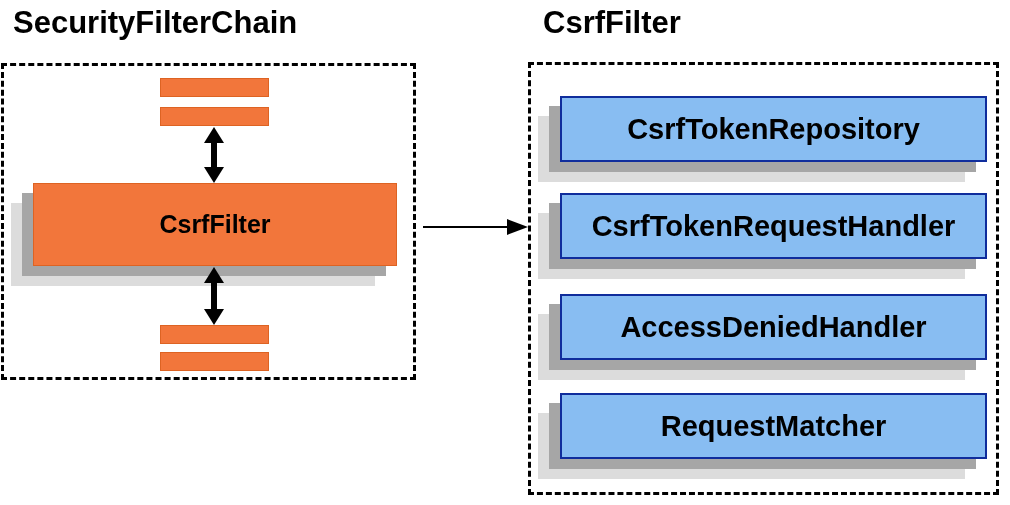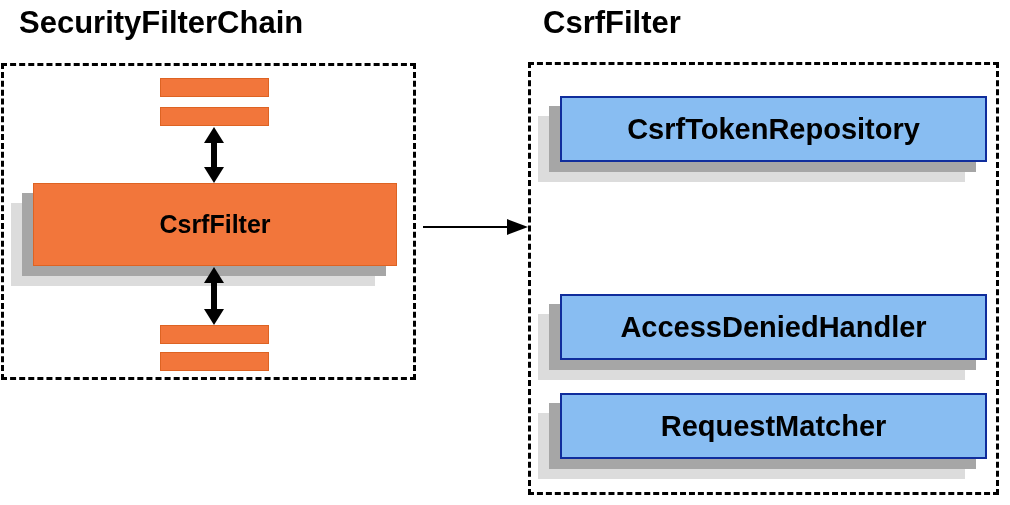--- a/index.html
+++ b/index.html
@@ -15,21 +15,21 @@
   }
 
   .title {
     position: absolute;
     font-weight: bold;
     font-size: 31px;
     line-height: 36px;
     color: var(--text, #000000);
     white-space: nowrap;
   }
-  .left-title  { left: 19px;   top: 5px; }
+  .left-title  { left: 13px;   top: 5px; }
   .right-title { left: 543px; top: 5px; }
 
   .dashed-box {
     position: absolute;
     border: 3px dashed var(--outline, #000000);
     background: transparent;
   }
   .left-box  { left: 1px;   top: 63px; width: 415px; height: 317px; }
   .right-box { left: 528px; top: 62px; width: 471px; height: 433px; }
 
@@ -132,20 +132,27 @@
   <div class="dashed-box right-box"></div>
 
   <div class="component comp1">
     <div class="shadow light"></div>
     <div class="shadow dark"></div>
     <div class="face blue-face">
       <span>CsrfTokenRepository</span>
     </div>
   </div>
 
+  <div class="component comp2">
+    <div class="shadow light"></div>
+    <div class="shadow dark"></div>
+    <div class="face blue-face">
+      <span>CsrfTokenRequestHandler</span>
+    </div>
+  </div>
 
   <div class="component comp4">
     <div class="shadow light"></div>
     <div class="shadow dark"></div>
     <div class="face blue-face">
       <span>RequestMatcher</span>
     </div>
   </div>
 
   <div class="component comp3">

